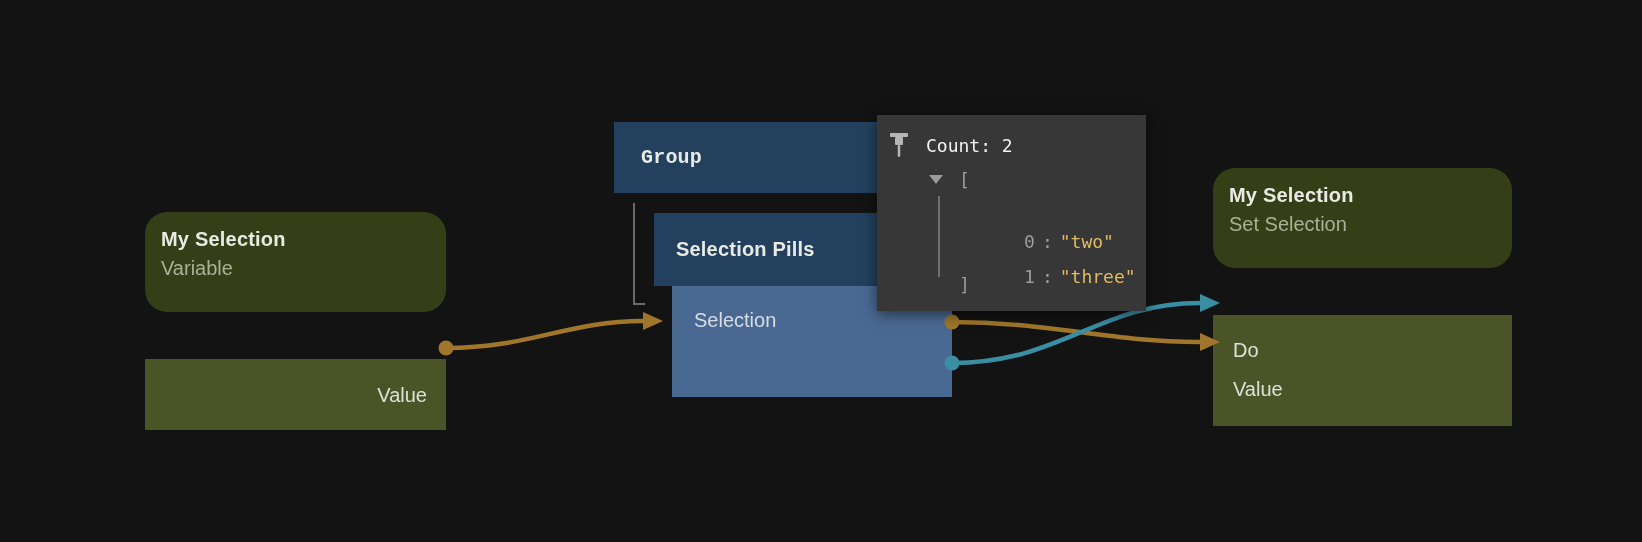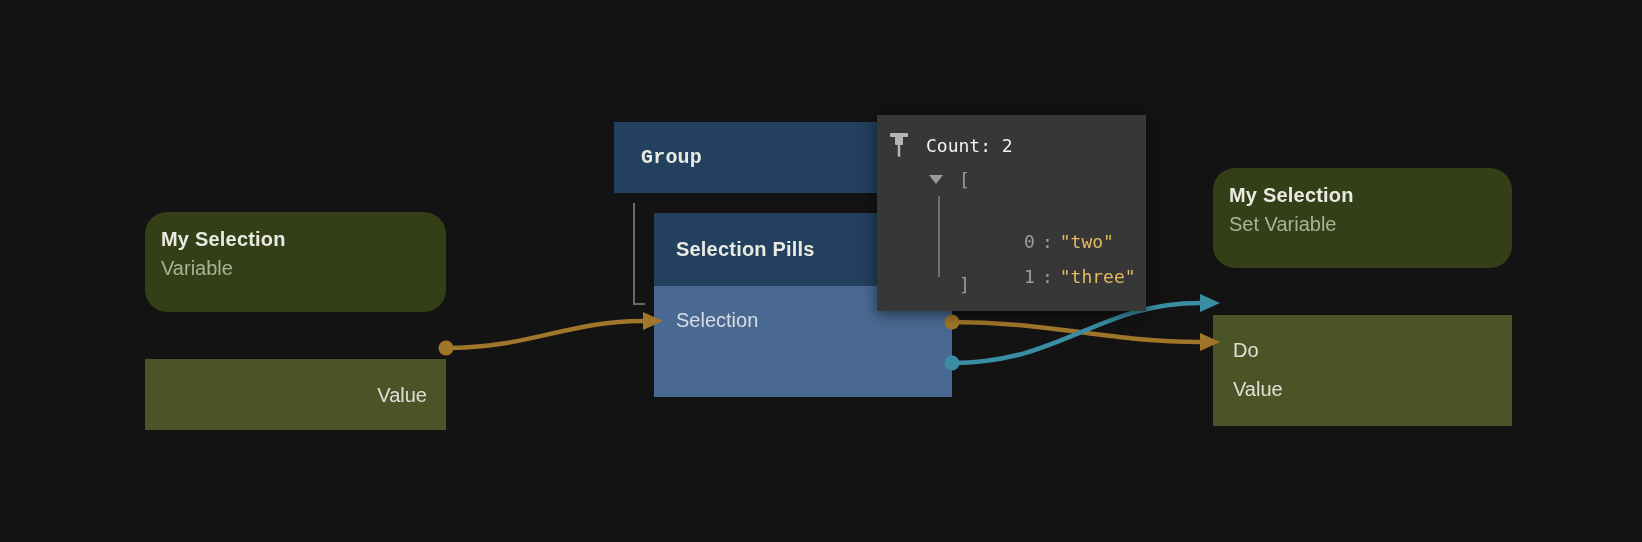--- a/index.html
+++ b/index.html
@@ -13,21 +13,21 @@
   .node-title{
     font-size:20px;font-weight:700;line-height:29px;color:#e9ebe3;
     letter-spacing:.2px;
   }
   .node-subtitle{
     font-size:20px;font-weight:400;line-height:29px;color:#abb196;
   }
   .olive-header{background:var(--variable-node-header,#343f17);border-radius:22px;}
   .olive-body{background:var(--variable-node-body,#4a5427);margin-top:47px;}
   .blue-header{background:var(--ui-node-header,#23405e);}
-  .blue-body{background:var(--ui-node-body,#4a6992);}
+  .blue-body{background:var(--ui-node-body,#4a6992);margin-left:18px;}
   .pad-header{padding:13px 0 0 16px;}
   .port-label{
     position:absolute;font-size:20px;line-height:24px;color:#dce0d7;
     white-space:nowrap;
   }
   .blue .port-label{color:#d8dde3;}
   .svg-layer{position:absolute;left:0;top:0;z-index:2;pointer-events:none;}
   .svg-layer .hit{pointer-events:all;}
   .inspector{
     position:absolute;left:877px;top:115px;width:269px;height:196px;
@@ -73,21 +73,21 @@
       <div class="node-title">Selection Pills</div>
     </div>
     <div class="blue-body" style="height:111px;position:relative;">
       <span class="port-label" style="left:22px;top:22px;">Selection</span>
     </div>
   </div>
 
   <div class="node olive" style="left:1213px;top:168px;width:299px;height:211px;">
     <div class="node-header olive-header pad-header" style="height:100px;">
       <div class="node-title">My Selection</div>
-      <div class="node-subtitle">Set Variable</div>
+      <div class="node-subtitle">Set Selection</div>
     </div>
     <div class="olive-body" style="height:111px;position:relative;">
       <span class="port-label" style="left:20px;top:23px;">Do</span>
       <span class="port-label" style="left:20px;top:62px;">Value</span>
     </div>
   </div>
 
   <svg class="svg-layer" width="1642" height="542" viewBox="0 0 1642 542">
 
     <path d="M634 203 L634 304 L645 304" fill="none" stroke-width="2" stroke="#6a6a6a"></path>

